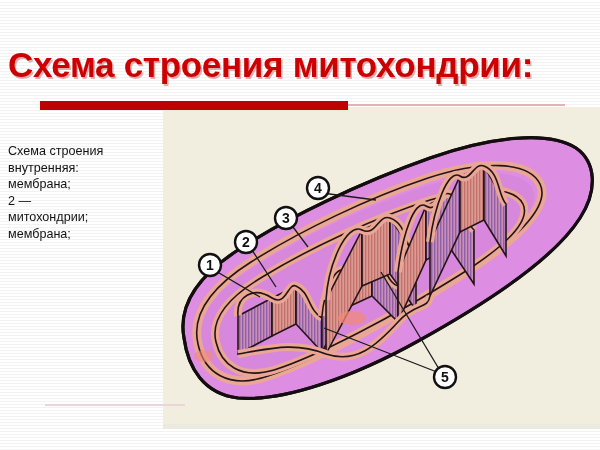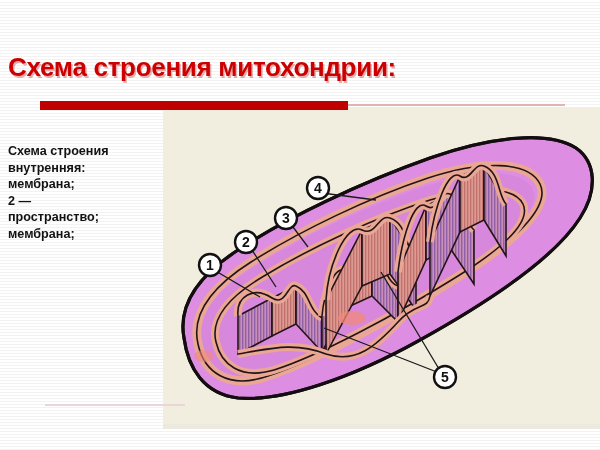--- a/index.html
+++ b/index.html
@@ -20,43 +20,43 @@
   #cream{
     position:absolute;left:163px;top:107px;width:437px;height:321px;
     background:#f1eee0;
   }
   #cream-bottom-fade{
     position:absolute;left:163px;top:424px;width:437px;height:5px;
     background:#eceade;
   }
   
   #title{
-    position:absolute;left:8px;top:52px;width:584px;
-    font-size:26px;font-weight:bold;color:#cc0000;
+    position:absolute;left:8px;top:45px;width:584px;
+    font-size:35px;font-weight:bold;color:#cc0000;
     letter-spacing:-0.3px;
     text-shadow:1.5px 1.5px 0 rgba(160,0,0,.30);
     white-space:nowrap;
   }
   
   #rule-thick{
     position:absolute;left:40px;top:101px;width:308px;height:9px;
     background:#c00000;
   }
   #rule-thin{
     position:absolute;left:348px;top:104px;width:217px;height:2px;
     background:#e3b3b3;
   }
   #rule-faint{
     position:absolute;left:45px;top:404px;width:140px;height:2px;
     background:#e8d6da;
   }
   
   #legend{
     position:absolute;left:8px;top:143px;width:152px;
-    font-size:12.6px;font-weight:bold;color:#121212;
+    font-size:12.6px;font-weight:normal;color:#121212;
     line-height:16.6px;
   }
   #legend div{white-space:nowrap;}
   #diagram{position:absolute;left:176px;top:110px;width:424px;height:320px;}
 </style>
 </head>
 <body>
 
 <div id="slide"></div>
 <div id="cream"></div>
@@ -65,21 +65,21 @@
 <div id="title">Схема строения митохондрии:</div>
 <div id="rule-thick"></div>
 <div id="rule-thin"></div>
 <div id="rule-faint"></div>
 
 <div id="legend">
   <div>Схема строения</div>
   <div>внутренняя:</div>
   <div>мембрана;</div>
   <div>2 —</div>
-  <div>пространство;</div>
+  <div>митохондрии;</div>
   <div>мембрана;</div>
 </div>
 
 <svg id="diagram" viewBox="0 0 424 320">
   <defs>
 
     <pattern id="hatch" width="3" height="8" patternUnits="userSpaceOnUse">
       <rect width="3" height="8" fill="#c98fb8"></rect>
       <rect width="1.4" height="8" fill="#8f5fa8"></rect>
     </pattern>

